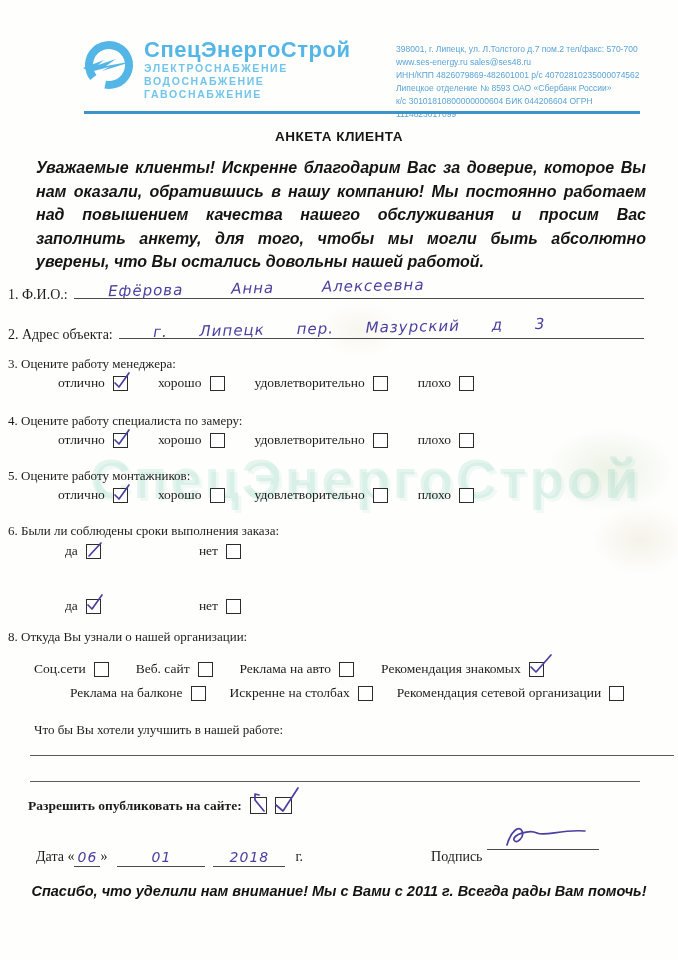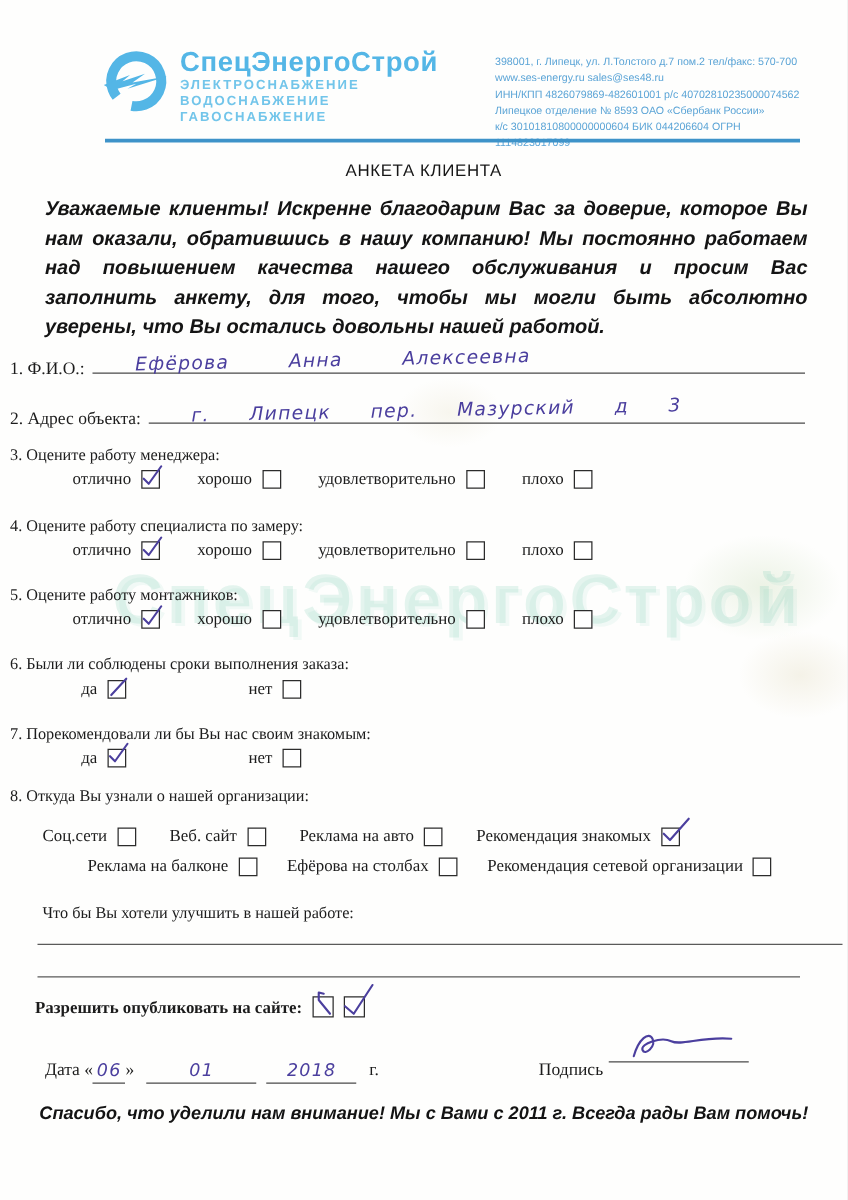--- a/index.html
+++ b/index.html
@@ -18,21 +18,21 @@
   
   .logo-wrap{position:absolute;top:38px;left:82px;display:flex;align-items:flex-start;gap:8px;}
   .logo-text{display:flex;flex-direction:column;font-family:"Liberation Sans",sans-serif;}
   .brand{font-size:22px;font-weight:bold;color:#54b6e6;letter-spacing:.5px;line-height:24px;}
   .brand-sub{font-size:10.5px;font-weight:bold;color:#72c5ea;letter-spacing:1.6px;line-height:13px;}
   .contact{position:absolute;top:43px;left:396px;width:256px;
     font-family:"Liberation Sans",sans-serif;font-size:8.5px;line-height:13px;color:#5ba4d6;}
   .header-rule{position:absolute;top:111px;left:84px;width:556px;height:3px;background:#3e93c9;}
   
   .doc-title{position:absolute;top:129px;left:0;width:100%;text-align:center;
-    font-family:"Liberation Sans",sans-serif;font-weight:normal;font-size:13.5px;letter-spacing:.5px;color:#161616;}
+    font-family:"Liberation Sans",sans-serif;font-weight:bold;font-size:13.5px;letter-spacing:.5px;color:#161616;}
   .intro{position:absolute;top:156px;left:36px;width:610px;
     font-family:"Liberation Sans",sans-serif;font-weight:bold;font-style:italic;
     font-size:16px;line-height:23.5px;text-align:justify;color:#141414;}
   
   .q{position:absolute;left:8px;font-size:13px;}
   .q-label{font-weight:normal;}
   .opt-row{position:absolute;display:flex;align-items:center;font-size:13.5px;}
   .opt{display:flex;align-items:center;}
   .cbx{position:relative;display:inline-block;width:13px;height:13px;
     border:1.2px solid #2c2c2c;margin-left:8px;background:#fff;flex:0 0 auto;}
@@ -203,24 +203,20 @@
             <path class="ink-stroke" d="M4 16 L16 3"></path>
           </svg>
         </span>
       </span>
     <span class="opt" style="margin-left:98px;">
         <span>нет</span>
         <span class="cbx"></span>
       </span>
   </div>
 
-  <div class="q" style="top:579px;">
-    <span>7.</span>
-    <span class="q-label">Порекомендовали ли бы Вы нас своим знакомым:</span>
-  </div>
   <div class="opt-row" style="top:598px;left:65px;">
     <span class="opt">
         <span>да</span>
         <span class="cbx">
           <svg width="22" height="22" style="left:-3px;top:-8px;">
             <path class="ink-stroke" d="M4 13 L8 17 L18 3"></path>
           </svg>
         </span>
       </span>
     <span class="opt" style="margin-left:98px;">
@@ -254,21 +250,21 @@
           </svg>
         </span>
       </span>
   </div>
   <div class="opt-row" style="top:685px;left:34px;gap:24px;margin-left:36px;">
     <span class="opt">
         <span>Реклама на балконе</span>
         <span class="cbx"></span>
       </span>
     <span class="opt">
-        <span>Ефёрова на столбах</span>
+        <span>Искренне на столбах</span>
         <span class="cbx"></span>
       </span>
     <span class="opt">
         <span>Рекомендация сетевой организации</span>
         <span class="cbx"></span>
       </span>
   </div>
 
   <div class="q" style="top:722px;left:34px;">
     <span class="q-label">Что бы Вы хотели улучшить в нашей работе:</span>

